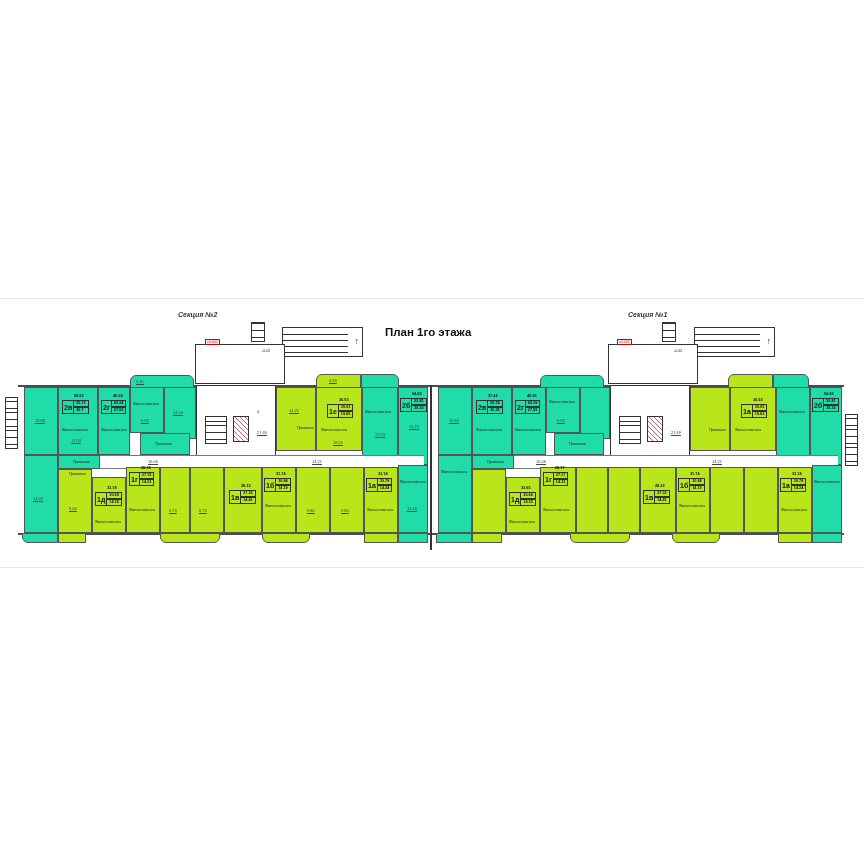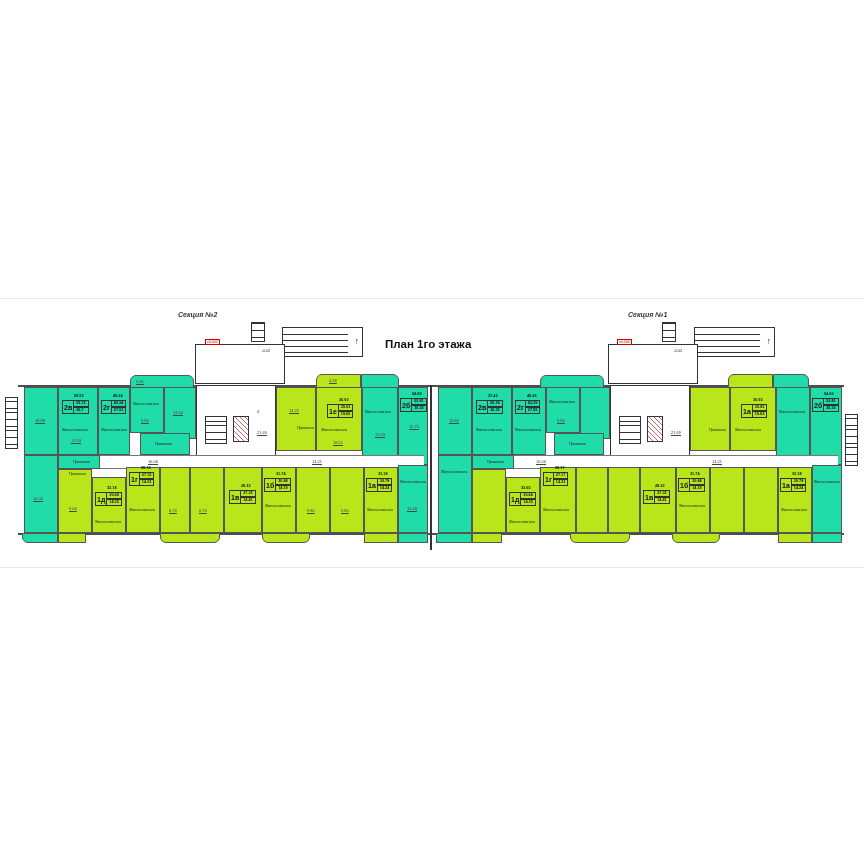--- a/index.html
+++ b/index.html
@@ -27,21 +27,21 @@
   .corridor { position:absolute; background:#fff; border-top:1px solid #777; border-bottom:1px solid #777; }
   .sep { position:absolute; background:#333; }
 </style>
 </head>
 <body>
 
 <div class="sheet">
 
   <div class="section-label" style="left:178px;top:12px;">Секция №2</div>
   <div class="section-label" style="left:628px;top:12px;">Секция №1</div>
-  <div class="title" style="left:385px;top:27px;margin-top:12px;">План 1го этажа</div>
+  <div class="title" style="left:385px;top:27px;">План 1го этажа</div>
 
   <div class="stair" style="left:251px;top:23px;width:14px;height:20px;"></div>
   <div class="ramp" style="left:282px;top:28px;width:81px;height:30px;">
     <div class="line" style="top:6px;"></div>
       <div class="line" style="top:12px;"></div>
       <div class="line" style="top:18px;"></div>
       <div class="line" style="top:24px;"></div>
     <div class="arrow-up" style="right:3px;top:8px;">↑</div>
   </div>
   <div class="room white" style="left:195px;top:45px;width:90px;height:40px;border-color:#333;"></div>

